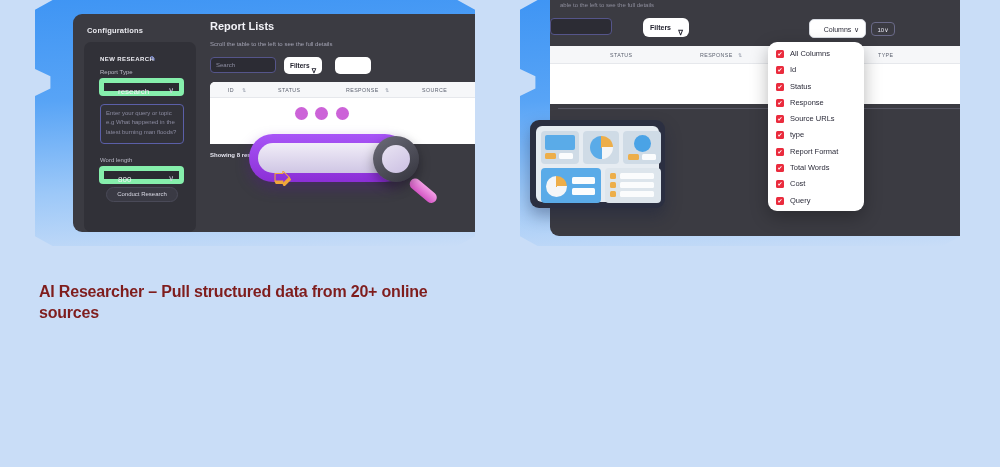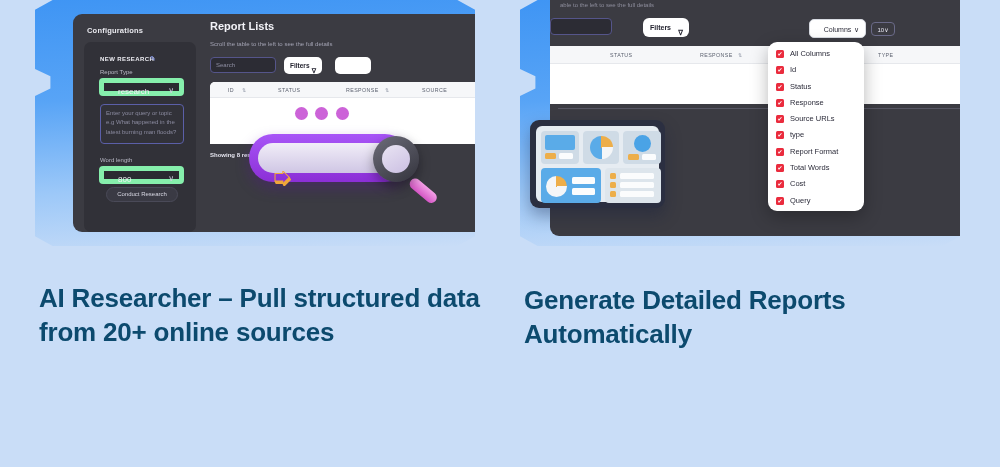--- a/index.html
+++ b/index.html
@@ -264,22 +264,22 @@
   .bar-wh   { position: absolute; background: #fbfcfd; border-radius: 1.5px; }
   .pie {
     position: absolute; border-radius: 50%;
     background: conic-gradient(#edae4a 0 25%, #f4f6f8 25% 50%, #5aabe8 50% 100%);
   }
   .circ { position: absolute; border-radius: 50%; background: #4aa3e6; }
 
   
   .heading {
     position: absolute; left: 4px;
-    color: #0c4a6e; font-weight: bold;
-    font-size: 26px; line-height: 1.32; letter-spacing: -.2px;
+    color: #7f1d1d; font-weight: bold;
+    font-size: 16px; line-height: 1.32; letter-spacing: -.2px;
   }
   .body {
     position: absolute; left: 4px;
     color: #1b2233;
     font-size: 14.6px; line-height: 1.72; letter-spacing: -.1px;
   }
   .h-left  { top: 281px; width: 445px; }
   .b-left  { top: 348px; width: 452px; }
   .h-right { top: 283px; width: 460px; }
   .b-right { top: 320px; width: 445px; }
@@ -467,16 +467,15 @@
             <div class="bar-wh" style="left:15px;top:5px;width:34px;height:6px"></div>
             <div class="bar-or" style="left:5px;top:14px;width:6px;height:6px"></div>
             <div class="bar-wh" style="left:15px;top:14px;width:34px;height:6px"></div>
             <div class="bar-or" style="left:5px;top:23px;width:6px;height:6px"></div>
             <div class="bar-wh" style="left:15px;top:23px;width:34px;height:6px"></div>
           </div>
         </div>
       </div>
     </div>
 
-    <h2 class="heading h-right">Generate Detailed Reports Automatically</h2>
   </div>
 
 </div>
 
 </body></html>

